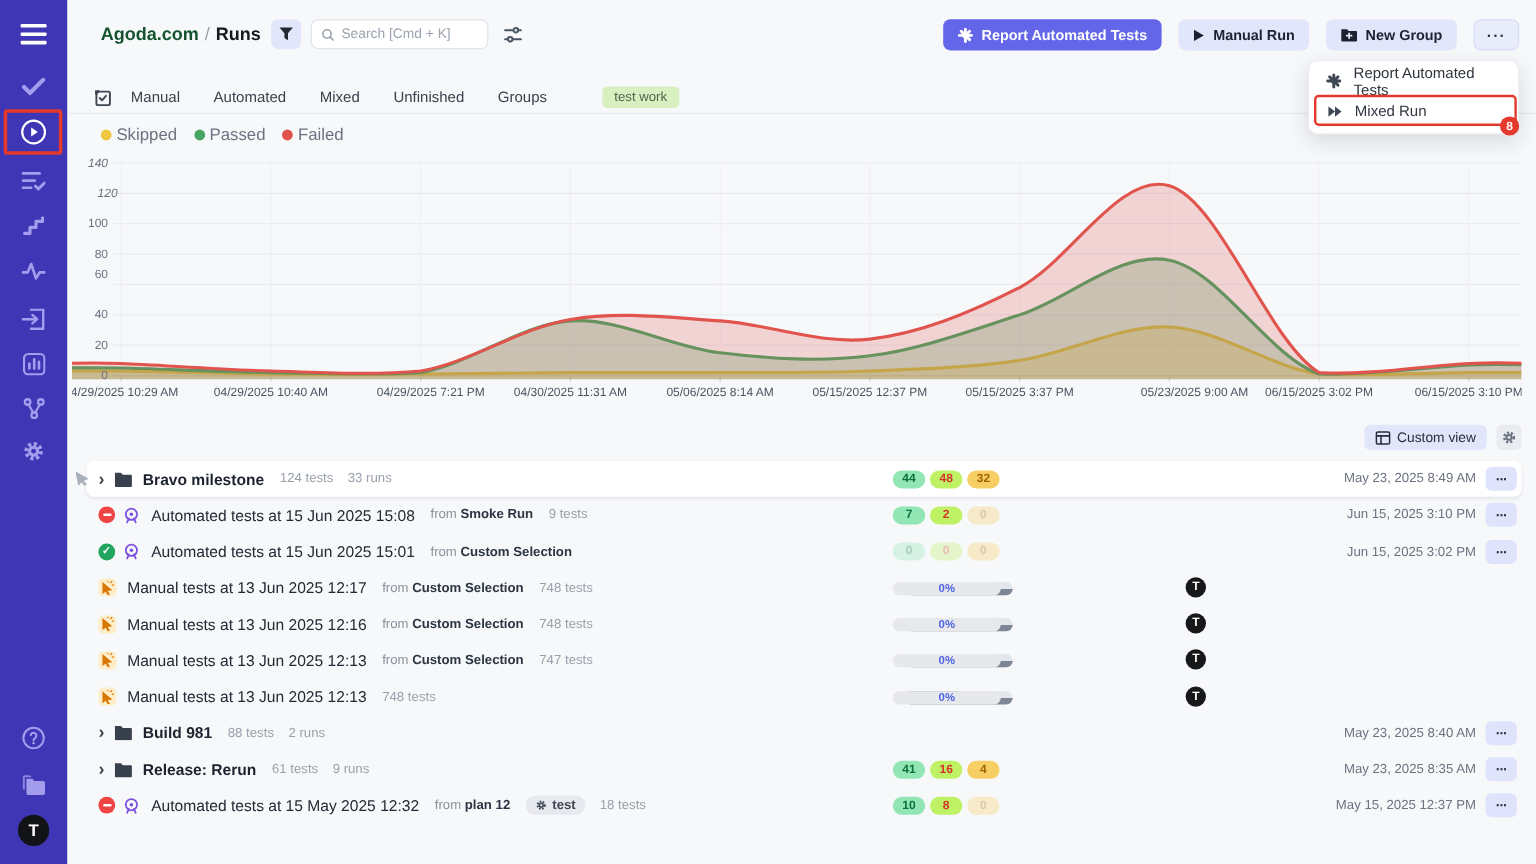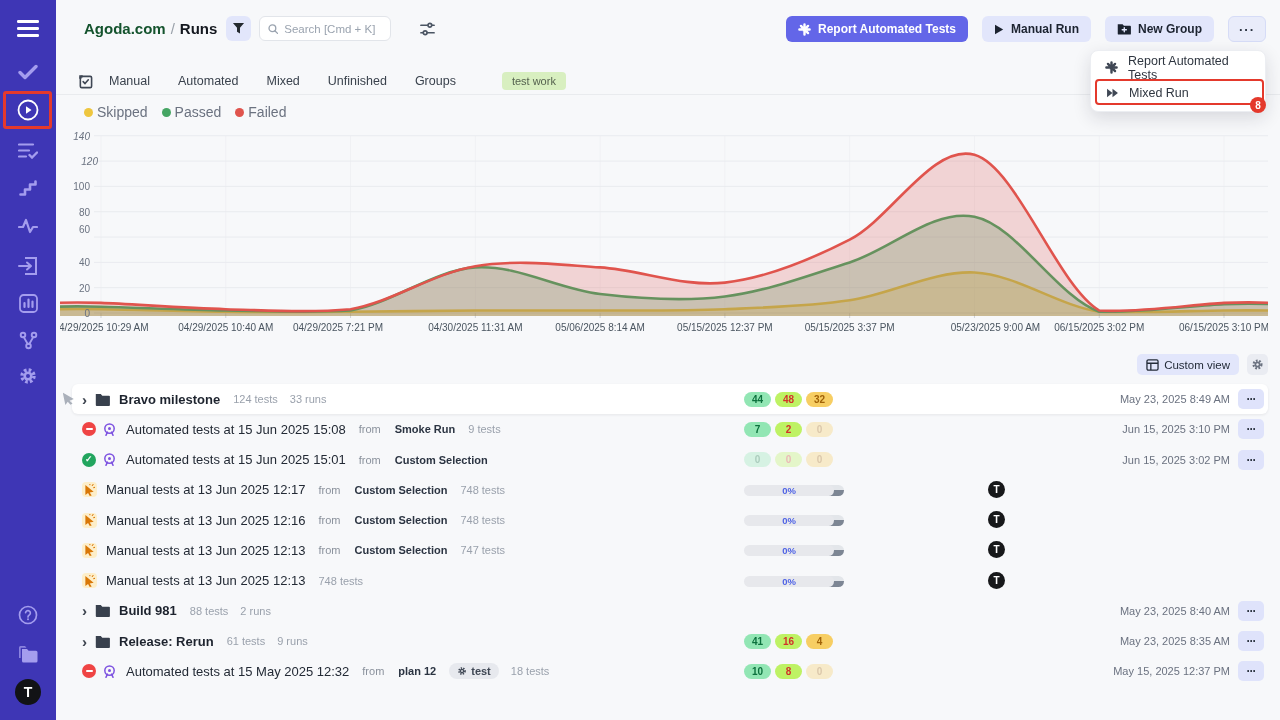--- a/index.html
+++ b/index.html
@@ -15,21 +15,21 @@
 
   
   .main{position:absolute;left:56px;top:0;width:1224px;height:720px;background:#f7f8fa}
 
   
   .breadcrumb{position:absolute;left:28px;top:20px;font-size:15px;font-weight:700;color:#14181f;white-space:nowrap}
   .breadcrumb .proj{color:#14532d}
   .breadcrumb .sep{color:#9aa1aa;font-weight:400;padding:0 5px}
   .icon-btn{display:inline-flex;align-items:center;justify-content:center;border:none;border-radius:6px;cursor:pointer;background:#e2e6fb;color:#2b3340}
   .filter-btn{position:absolute;left:170px;top:16px;width:25px;height:25px}
-  .search-box{position:absolute;left:203px;top:16px;width:132px;height:25px;background:#fff;border:1px solid #e2e5ea;border-radius:6px;display:flex;align-items:center;padding:4px 8px;gap:6px;color:#9aa3af}
+  .search-box{position:absolute;left:203px;top:16px;width:148px;height:25px;background:#fff;border:1px solid #e2e5ea;border-radius:6px;display:flex;align-items:center;padding:4px 8px;gap:6px;color:#9aa3af}
   .search-box input{border:none;outline:none;width:100%;font-size:11.5px;color:#374151;background:transparent;font-family:"Liberation Sans",sans-serif}
   .search-box input::placeholder{color:#9aa3af}
   .sliders-btn{position:absolute;left:360px;top:18px;width:22px;height:22px;background:transparent;color:#4b5563}
   .header-actions{position:absolute;top:16px;right:14px;display:flex;gap:14px}
   .btn{display:inline-flex;align-items:center;gap:7px;height:26px;padding:0 12px;border-radius:6px;font-size:12px;font-weight:700;border:none;cursor:pointer;white-space:nowrap;font-family:"Liberation Sans",sans-serif}
   .btn.primary{background:#6366e8;color:#fff}
   .btn.soft{background:#e2e6fb;color:#1c2330}
   .btn.more{padding:0 10px;letter-spacing:1px;background:#e9ecfa;border:1px solid #d6dcf7;color:#2b3340;font-size:13px}
 
   
@@ -65,21 +65,21 @@
   .status.failed::after{content:"";position:absolute;left:3.5px;top:6px;width:7px;height:2px;background:#fff;border-radius:1px}
   .status.passed{background:#22a55e}
   .status.passed::after{content:"✓";position:absolute;left:3px;top:1px;font-size:9px;color:#fff;font-weight:700}
   .status.progress{background:conic-gradient(#e3e6ea 0 25%,#7d8694 25% 100%)}
   .type-icon{width:15px;height:15px;margin-right:9px;display:flex;align-items:center;justify-content:center;flex:none}
   .type-icon.manual{background:#fdeec9;border-radius:4px}
   .folder-ic{margin-right:9px;display:flex;flex:none}
   .row-name{font-size:13px;color:#232a35;margin-right:13px;white-space:nowrap;cursor:pointer}
   .run-row.group .row-name{font-weight:700;color:#1d232e}
   .row-from{font-size:11px;color:#8a919c;margin-right:13px;white-space:nowrap}
-  .row-from b{color:#2b3442;font-size:11px;margin-left:14px}
+  .row-from b{color:#2b3442;font-size:11px;margin-left:3px}
   .row-tag{display:flex;align-items:center;gap:4px;background:#e7e9ee;border-radius:9px;padding:2px 8px;font-size:11px;font-weight:700;color:#3f4754;margin-right:12px}
   .row-meta{font-size:11px;color:#9aa1ac;margin-right:12px;white-space:nowrap}
   .badges{position:absolute;left:672px;top:7.5px;display:flex;gap:4px}
   .pill{min-width:27px;height:15px;border-radius:8px;padding:0 7px;font-size:10px;font-weight:700;display:flex;align-items:center;justify-content:center}
   .pill.passed{background:#92e6b4;color:#0c713d}
   .pill.failed{background:#bef264;color:#d2322a}
   .pill.skipped{background:#f7ce63;color:#a16207}
   .pill.faded{opacity:.32}
   .progress{position:absolute;left:672px;top:10px;width:90px;height:11px;background:#e7e8ec;border-radius:6px;display:flex;align-items:center;justify-content:center}
   .progress span{font-size:9.5px;font-weight:700;color:#4f63e6}
@@ -307,21 +307,21 @@
           <div class="ytick" style="top: 180px; left: 0px;">0</div>
           <div class="ytick" style="top: 154.68px; left: 0px;">20</div>
           <div class="ytick" style="top: 129.36px; left: 0px;">40</div>
           <div class="ytick" style="top: 96px; left: 0px;">60</div>
           <div class="ytick" style="top: 78.72px; left: 0px;">80</div>
           <div class="ytick" style="top: 53.4px; left: 0px;">100</div>
           <div class="ytick" style="top: 28.08px; left: 8px; font-style: italic;">120</div>
           <div class="ytick" style="top: 2.76px; left: 0px; font-style: italic;">140</div>
           <div class="xtick" style="left: 41px;">04/29/2025 10:29 AM</div>
           <div class="xtick" style="left: 165.78px;">04/29/2025 10:40 AM</div>
-          <div class="xtick" style="left: 278px;">04/29/2025 7:21 PM</div>
+          <div class="xtick" style="left: 299px;">04/29/2025 7:21 PM</div>
           <div class="xtick" style="left: 415.34px;">04/30/2025 11:31 AM</div>
           <div class="xtick" style="left: 540.12px;">05/06/2025 8:14 AM</div>
           <div class="xtick" style="left: 664.9px;">05/15/2025 12:37 PM</div>
           <div class="xtick" style="left: 789.68px;">05/15/2025 3:37 PM</div>
           <div class="xtick" style="left: 914.46px; padding-left: 42px;">05/23/2025 9:00 AM</div>
           <div class="xtick" style="left: 1039.24px;">06/15/2025 3:02 PM</div>
           <div class="xtick" style="left: 1164.02px;">06/15/2025 3:10 PM</div>
         </div>
     </div>
 

